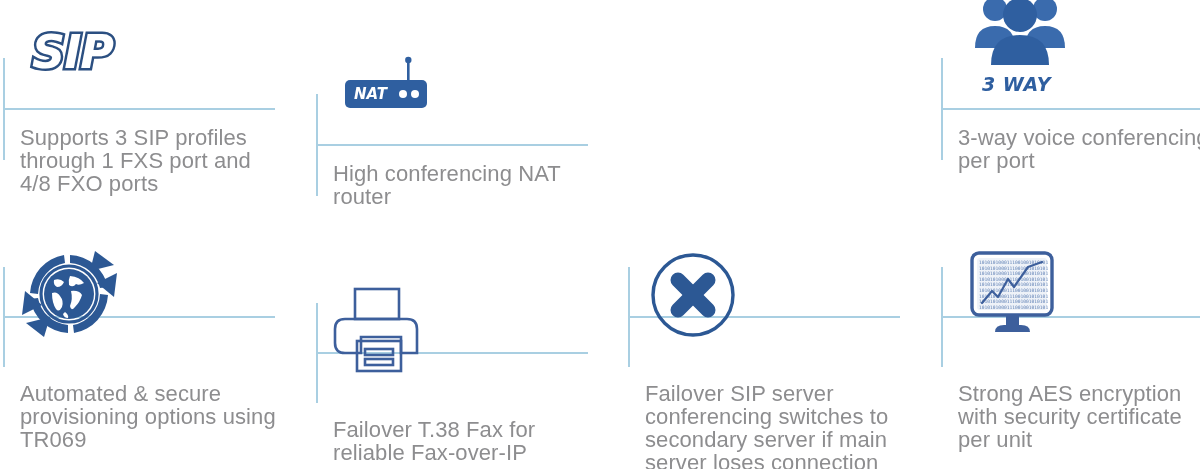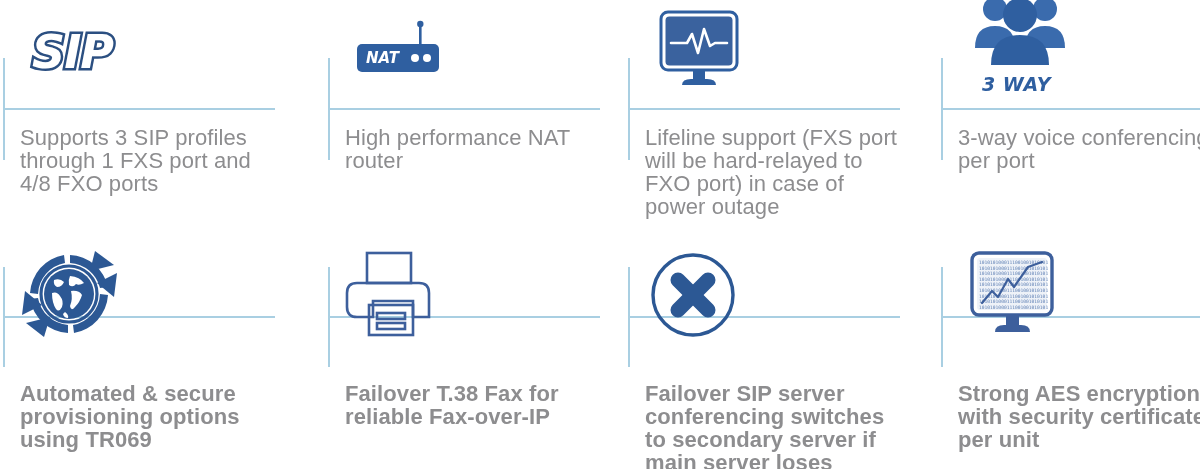--- a/index.html
+++ b/index.html
@@ -14,21 +14,21 @@
     width:1200px;height:360px;
   }
   .cell{
     position:absolute;
     width:300px;
     box-sizing:border-box;
   }
   .row1{top:0;height:230px;}
   .row2{top:230px;height:239px;}
   .c1{left:0;}
-  .c2{left:325px;}
+  .c2{left:313px;margin-top:36px;}
   .c3{left:625px;}
   .c4{left:938px;}
 
   
   .rule-v{
     position:absolute;
     left:3px;
     width:2px;
     background:#a9cfe2;
   }
@@ -58,21 +58,21 @@
   .desc{
     position:absolute;
     left:20px;
     right:18px;
     font-size:22px;
     line-height:23px;
     color:#8d8d8f;
     letter-spacing:0.1px;
   }
   .row1 .desc{top:126px;}
-  .row2 .desc{top:382px;font-weight:bold;}
+  .row2 .desc{top:382px;}
 
   
   .row1 .desc{top:126px;}
   .row2 .desc{top:152px;}
 
   svg{display:block;overflow:visible;}
 
   .sip-text{
     font-family:"DejaVu Sans", sans-serif;
     font-weight:bold;
@@ -132,40 +132,23 @@
 
         <rect x="76" y="12" width="2.6" height="24" fill="#2f5fa0"></rect>
         <circle cx="77.3" cy="12" r="3.2" fill="#2f5fa0"></circle>
 
         <rect x="14" y="32" width="82" height="28" rx="5" fill="#2f5fa0"></rect>
         <text class="nat-text" x="23" y="51">NAT</text>
         <circle cx="72" cy="46" r="4" fill="#ffffff"></circle>
         <circle cx="84" cy="46" r="4" fill="#ffffff"></circle>
       </svg>
     </div>
-    <div class="desc">High performance NAT router</div>
-  </div>
-
-  <div class="cell row1 c3">
-    <div class="rule-v"></div>
-    <div class="rule-h"></div>
-    <div class="icon-wrap">
-      <svg width="110" height="92" viewBox="0 0 110 92">
-        <g transform="translate(18,6)">
-          <rect x="0" y="0" width="76" height="58" rx="7" fill="none" stroke="#2f5fa0" stroke-width="3"></rect>
-          <rect x="4.5" y="4.5" width="67" height="49" rx="4" fill="#3a629e"></rect>
-          <polyline points="10,31 26,31 31,22 37,41 43,17 49,34 54,31 66,31" fill="none" stroke="#ffffff" stroke-width="2.6" stroke-linejoin="round" stroke-linecap="round"></polyline>
-
-          <rect x="32" y="58" width="12" height="9" fill="#2f5fa0"></rect>
-          <path d="M21,73 Q21,67 30,67 L46,67 Q55,67 55,73 Z" fill="#2f5fa0"></path>
-        </g>
-      </svg>
-    </div>
-    <div class="desc">Lifeline support (FXS port will be hard-relayed to FXO port) in case of power outage</div>
-  </div>
+    <div class="desc">High conferencing NAT router</div>
+  </div>
+
 
   <div class="cell row1 c4">
     <div class="rule-v"></div>
     <div class="rule-h"></div>
     <div class="icon-wrap" style="top:-8px;height:110px;">
       <svg width="130" height="108" viewBox="0 0 130 108">
         <g fill="#3a6bad" transform="translate(14,0)">
 
           <circle cx="25" cy="16" r="12"></circle>
           <path d="M5,55 Q5,33 25,33 Q45,33 45,55 Z"></path>

